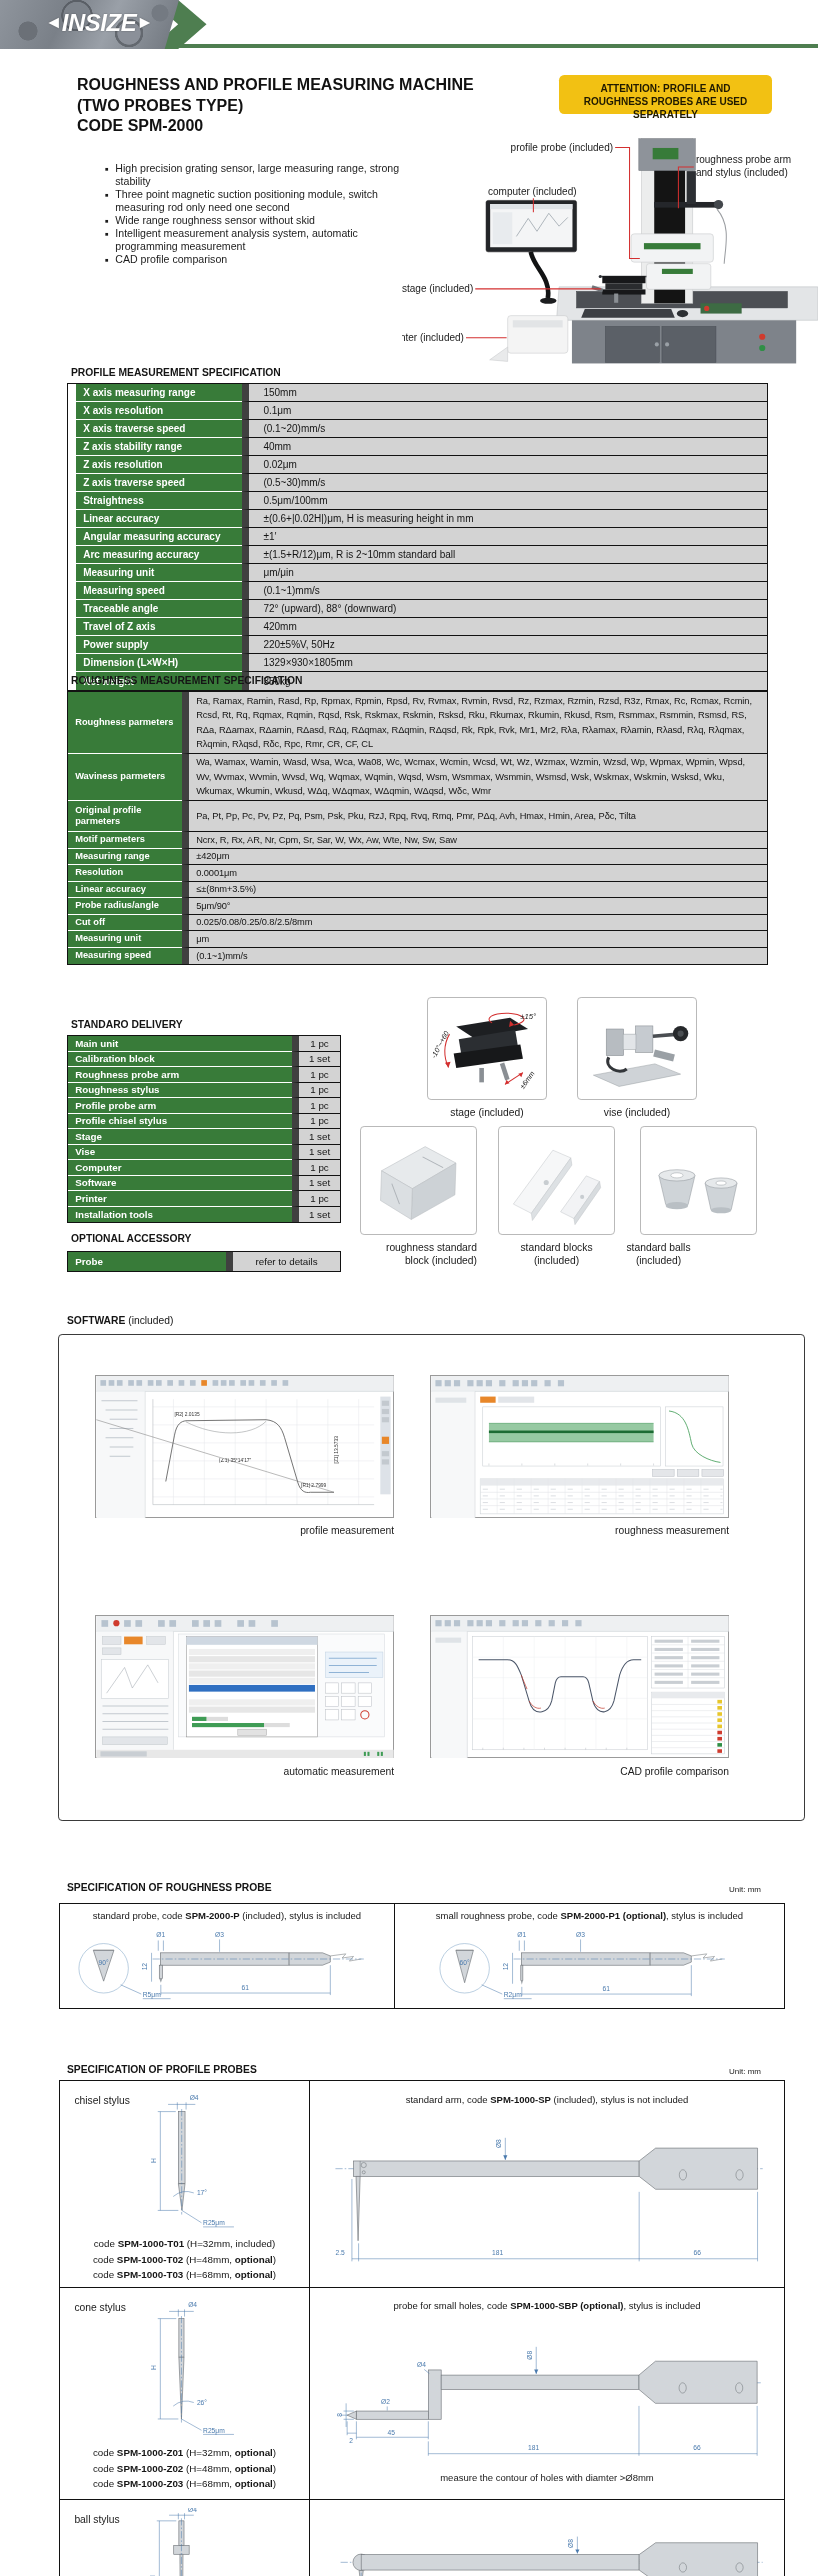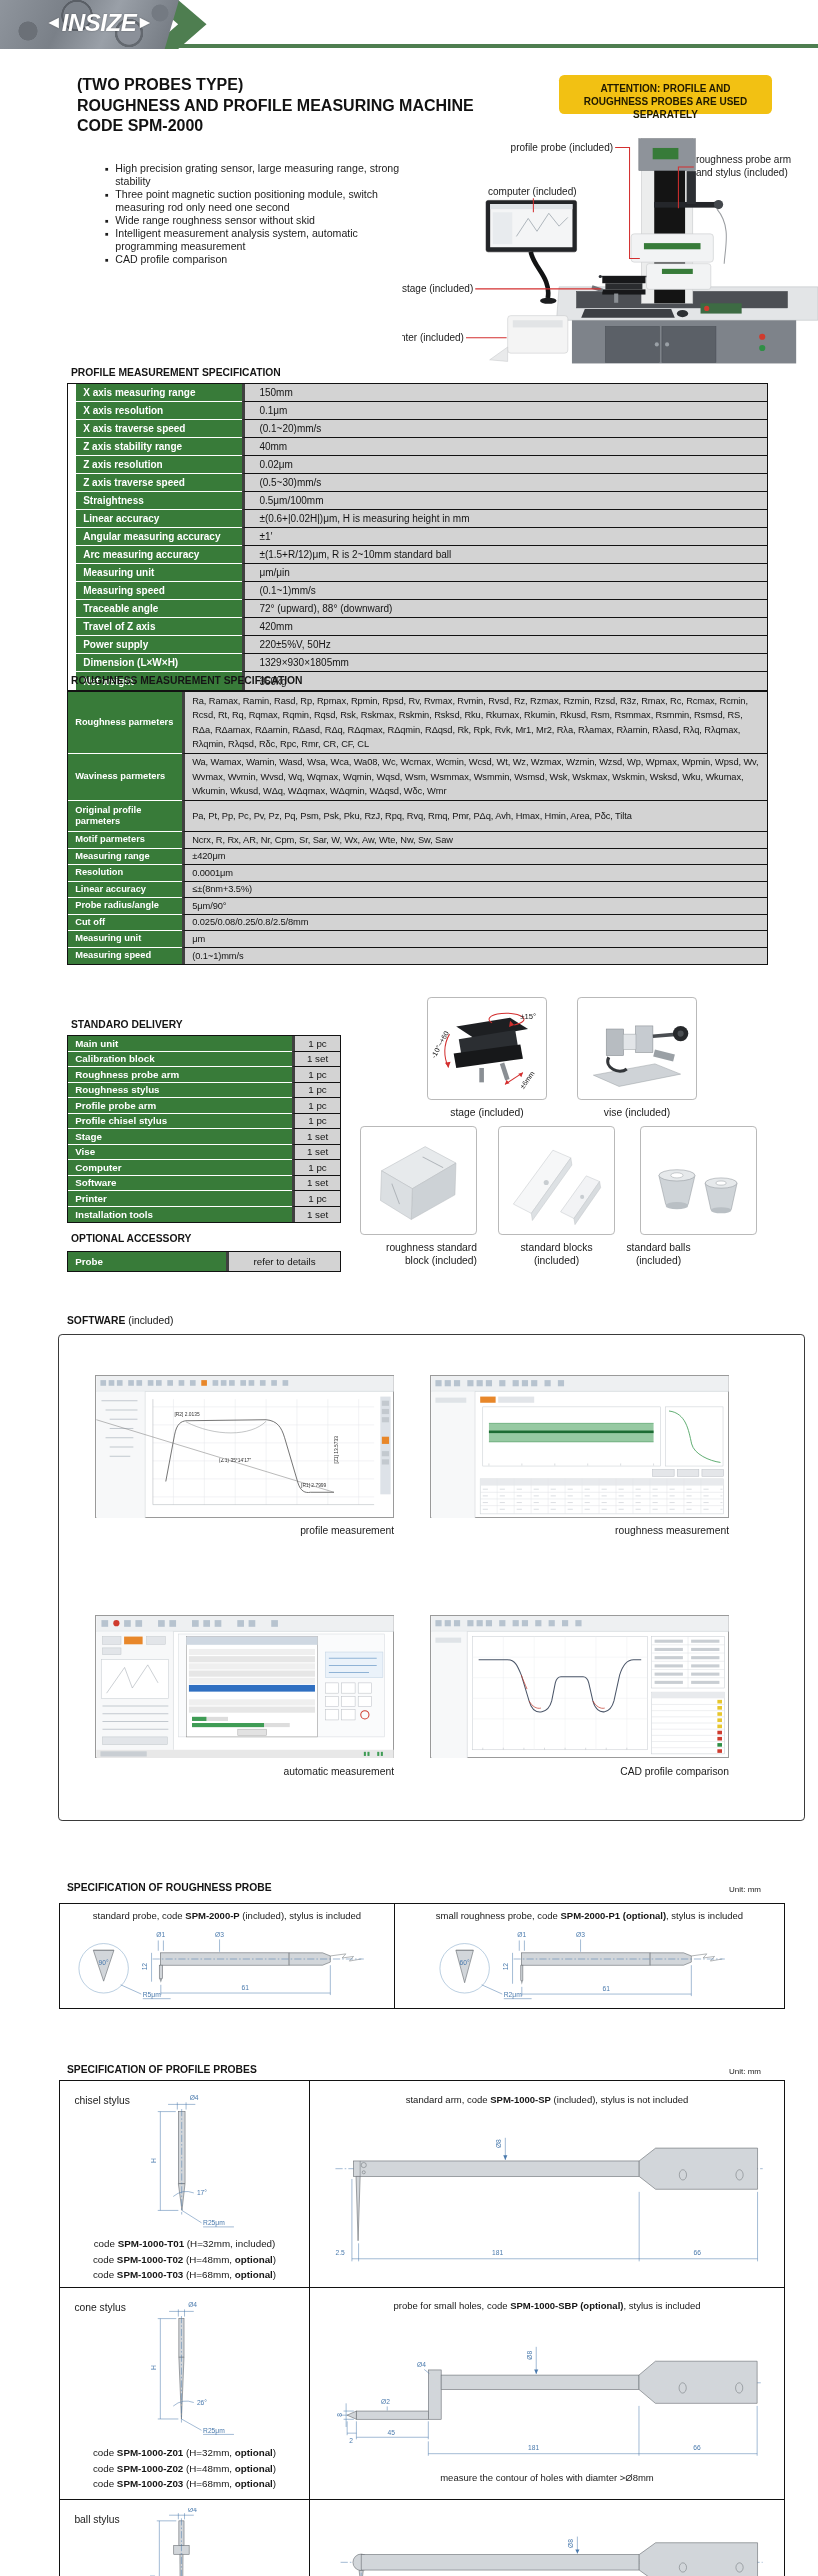--- a/index.html
+++ b/index.html
@@ -39,21 +39,21 @@
   
   .sec-h{position:absolute;font-size:10.3px;font-weight:bold;color:#151515;white-space:nowrap;}
   .unit{position:absolute;width:57px;text-align:left;font-size:8px;color:#222;}
 
   
   .spec{position:absolute;border:1px solid #121212;box-sizing:border-box;background:#fff;}
   .srow{display:flex;}
   .srow .lbl{background:#387B39;color:#fff;font-weight:bold;box-sizing:border-box;
      padding:0 4.1px 0 7.2px;display:flex;align-items:center;border-bottom:1px solid #fff;}
   .srow .val{background:#D3D3D3;color:#141414;box-sizing:border-box;flex:1;
-     padding:0 5.2px 0 14.4px;display:flex;align-items:center;border-left:3px solid #404040;border-bottom:1px solid #121212;}
+     padding:0 5.2px 0 14.4px;display:flex;align-items:center;border-left:7px solid #404040;border-bottom:1px solid #121212;}
   .srow:last-child .lbl,.srow:last-child .val{border-bottom:none;}
 
   .pt .srow{height:18px;font-size:10px;padding-left:8px;}
   .pt .lbl{width:166px;}
 
   .rt .srow{font-size:9.3px;}
   .rt .lbl{width:114px;line-height:11.3px;}
   .rt .val{line-height:14.4px;letter-spacing:-0.1px;padding-top:1px;padding-bottom:1px;padding-left:7.2px;}
   .rt div.srow:nth-of-type(1){min-height:62px;}
   .rt div.srow:nth-of-type(2){min-height:47px;}
@@ -62,21 +62,21 @@
 
   .dt .srow{height:15.5px;font-size:9.8px;}
   .dt .lbl{width:224px;}
   .dt .val{justify-content:center;padding:0;}
 
   .ot .srow{height:18.5px;font-size:9.8px;}
   .ot .lbl{width:158px;}
   .ot .val{justify-content:center;padding:0;}
 
   
-  .accbox{position:absolute;background:#fff;border:0.5px solid #b9b9b9;border-radius:4.1px;box-sizing:border-box;}
+  .accbox{position:absolute;background:#fff;border:0.5px solid #b9b9b9;border-radius:4.1px;box-sizing:border-box;font-style:italic;}
   .acccap{position:absolute;text-align:center;font-size:10.3px;line-height:13px;color:#1a1a1a;}
 
   
   .swbox{position:absolute;left:58px;top:1334px;width:747px;height:487px;
      border:1px solid #3a3a3a;border-radius:4.1px;box-sizing:border-box;background:#fff;}
   .scr{position:absolute;width:299px;height:143px;border:0.5px solid #9a9a9a;background:#fff;box-sizing:border-box;}
   .swcap{position:absolute;width:299px;text-align:right;font-size:10.3px;color:#1a1a1a;}
 
   
   .probebox{position:absolute;left:59px;top:1903px;width:726px;height:106px;
@@ -115,22 +115,22 @@
   <div class="hdr">
     <div class="hdr-line"></div>
     <svg class="hdr-chevron" viewBox="0 0 170 95">
       <polygon points="40,0 95,0 150,47 95,95 40,95 95,47" fill="#4E7E50"></polygon>
     </svg>
     <div class="hdr-photo"></div>
     <div class="logo"><span class="arr">◄</span><span>INSIZE</span><span class="arr">►</span></div>
   </div>
 
   <div class="title">
+    <div>ROUGHNESS AND PROFILE MEASURING MACHINE</div>
     <div>(TWO PROBES TYPE)</div>
-    <div>ROUGHNESS AND PROFILE MEASURING MACHINE</div>
     <div>CODE SPM-2000</div>
   </div>
   <div class="attention">ATTENTION: PROFILE AND ROUGHNESS PROBES ARE USED SEPARATELY</div>
 
   <div class="features">
 
   <div class="feat">High precision grating sensor, large measuring range, strong stability</div>
       <div class="feat">Three point magnetic suction positioning module, switch measuring rod only need one second</div>
       <div class="feat">Wide range roughness sensor without skid</div>
       <div class="feat">Intelligent measurement analysis system, automatic programming measurement</div>

